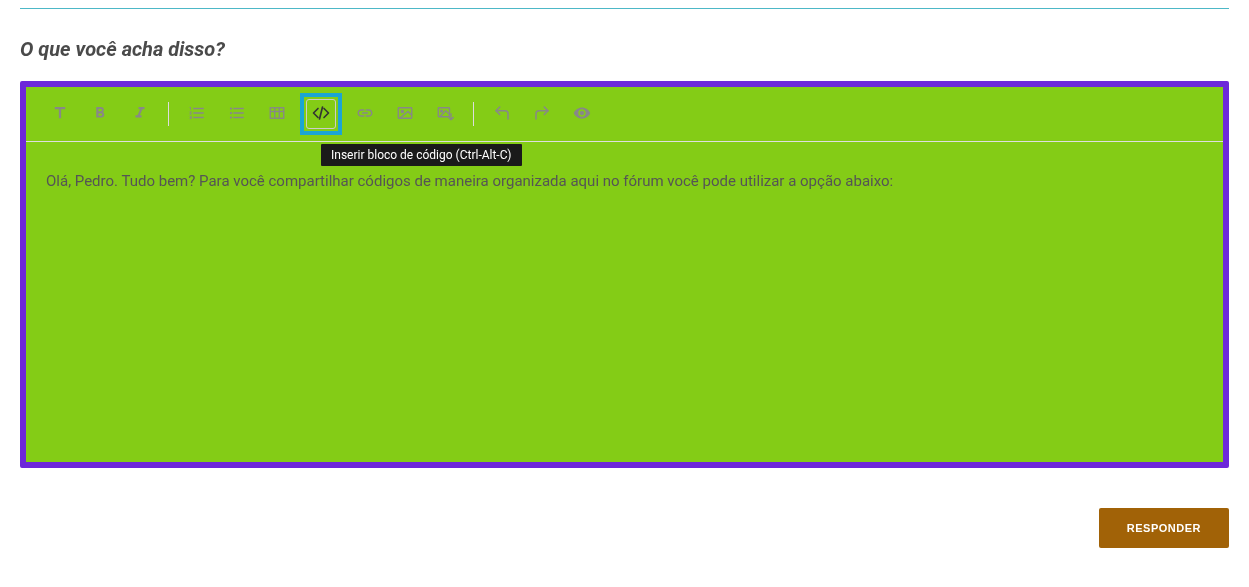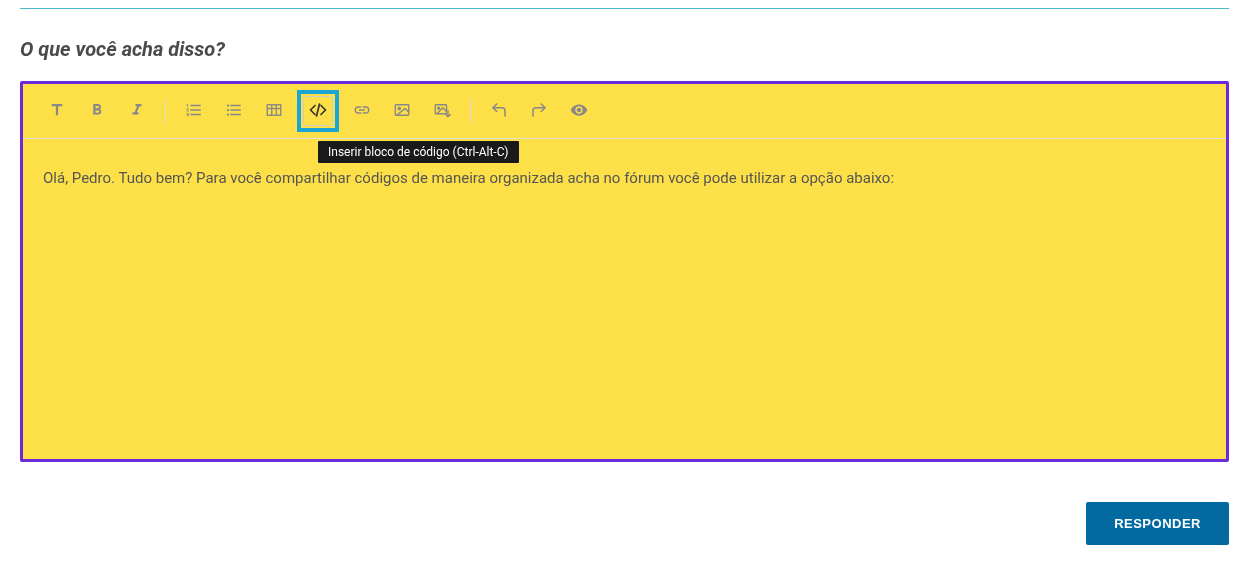--- a/index.html
+++ b/index.html
@@ -18,23 +18,23 @@
       margin: 8px 0 28px 0;
     }
     .section-title {
       font-size: 20px;
       font-weight: 700;
       color: #4a4a4a;
       margin-bottom: 20px;
       font-style: italic;
     }
     .editor-container {
-      border: 3px solid #6d28d9;
+      border: 6px solid #6d28d9;
       border-radius: 2px;
-      background: #fde047;
+      background: #84cc16;
     }
     .toolbar {
       display: flex;
       align-items: center;
       padding: 6px 14px;
       border-bottom: 1px solid #dedede;
       position: relative;
     }
     .toolbar-btn {
       width: 30px;
@@ -96,25 +96,25 @@
       color: #555;
       line-height: 1.5;
     }
     .footer-actions {
       display: flex;
       justify-content: flex-end;
       margin-top: 40px;
       margin-bottom: 20px;
     }
     .submit-btn {
-      background: #0369a1;
+      background: #a16207;
       color: #ffffff;
       border: none;
       padding: 14px 28px;
-      font-size: 13px;
+      font-size: 11px;
       font-weight: 700;
       letter-spacing: 0.5px;
       cursor: pointer;
       border-radius: 2px;
     }
   </style>
 </head>
 <body>
 
 <div class="top-divider"></div>
@@ -242,18 +242,18 @@
     <button class="toolbar-btn">
       <span>
         <svg viewBox="0 0 24 24" fill="currentColor">
             <path d="M12 4.5C7 4.5 2.73 7.61 1 12c1.73 4.39 6 7.5 11 7.5s9.27-3.11 11-7.5c-1.73-4.39-6-7.5-11-7.5zM12 17c-2.76 0-5-2.24-5-5s2.24-5 5-5 5 2.24 5 5-2.24 5-5 5zm0-8c-1.66 0-3 1.34-3 3s1.34 3 3 3 3-1.34 3-3-1.34-3-3-3z"></path>
           </svg>
       </span>
     </button>
 
   </div>
 
-  <div class="editor-content">Olá, Pedro. Tudo bem? Para você compartilhar códigos de maneira organizada acha no fórum você pode utilizar a opção abaixo:</div>
+  <div class="editor-content">Olá, Pedro. Tudo bem? Para você compartilhar códigos de maneira organizada aqui no fórum você pode utilizar a opção abaixo:</div>
 </div>
 
 <div class="footer-actions">
   <button class="submit-btn">RESPONDER</button>
 </div>
 
 </body></html>

